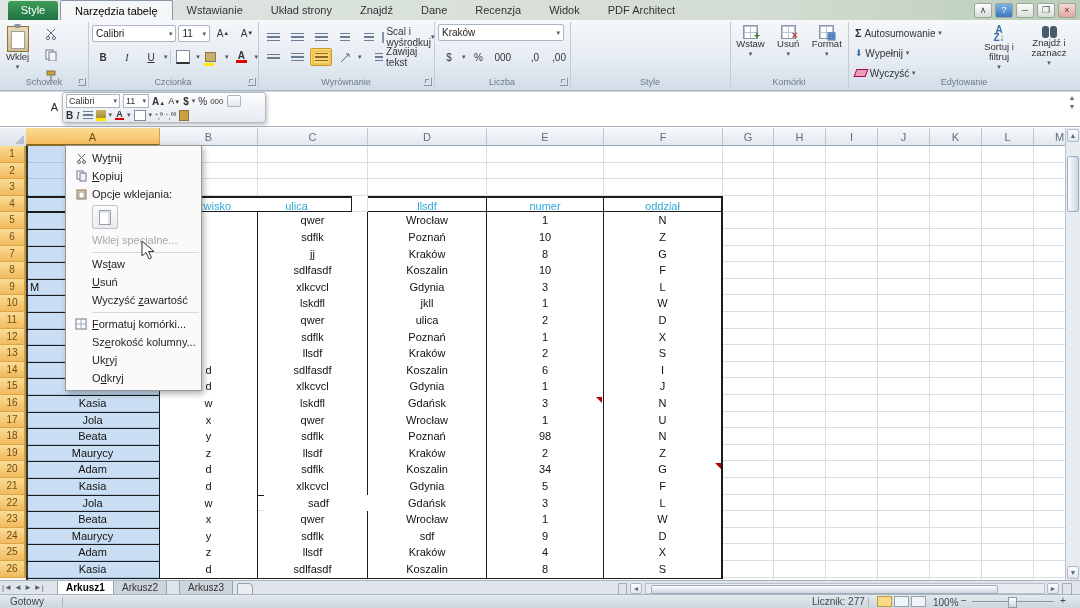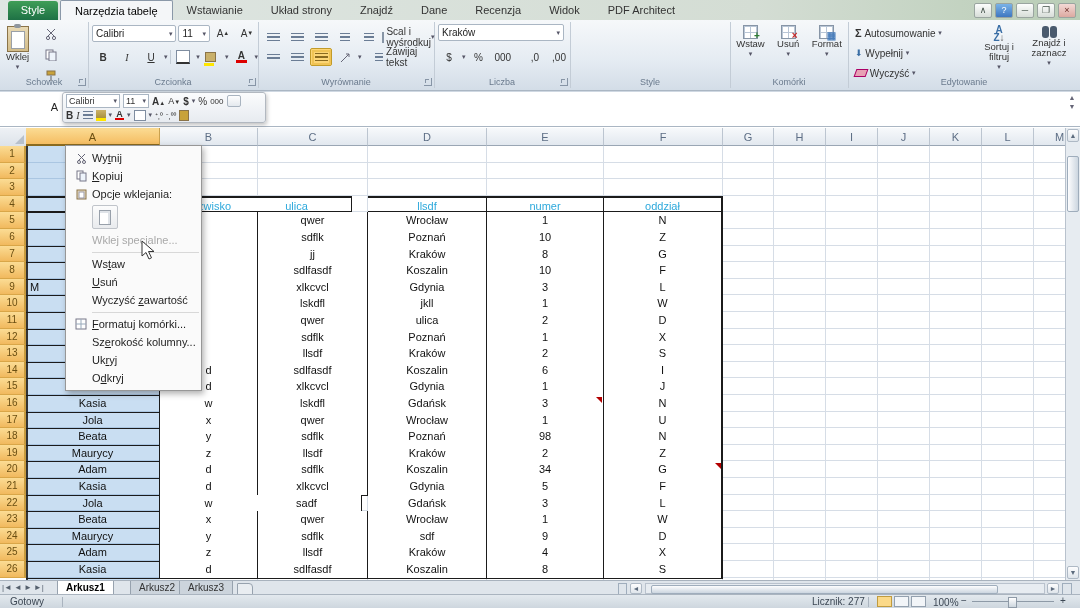--- a/index.html
+++ b/index.html
@@ -541,21 +541,21 @@
         <div class="tcell" style="left: 487px; top: 315.4px; width: 117px; height: 17.6px; line-height: 16.6px;">34</div>
         <div class="tcell" style="left: 604px; top: 315.4px; width: 119px; height: 17.6px; line-height: 16.6px; border-right: 2px solid rgb(27, 27, 27);">G</div>
         <div class="tcell acol" style="left: 26px; top: 332px; width: 134px; height: 17.6px; line-height: 16.6px;">Kasia</div>
         <div class="tcell" style="left: 160px; top: 332px; width: 98px; height: 17.6px; line-height: 16.6px;">d</div>
         <div class="tcell" style="left: 258px; top: 332px; width: 110px; height: 17.6px; line-height: 16.6px;">xlkcvcl</div>
         <div class="tcell" style="left: 368px; top: 332px; width: 119px; height: 17.6px; line-height: 16.6px;">Gdynia</div>
         <div class="tcell" style="left: 487px; top: 332px; width: 117px; height: 17.6px; line-height: 16.6px;">5</div>
         <div class="tcell" style="left: 604px; top: 332px; width: 119px; height: 17.6px; line-height: 16.6px; border-right: 2px solid rgb(27, 27, 27);">F</div>
         <div class="tcell acol" style="left: 26px; top: 348.6px; width: 134px; height: 17.6px; line-height: 16.6px;">Jola</div>
         <div class="tcell" style="left: 160px; top: 348.6px; width: 98px; height: 17.6px; line-height: 16.6px;">w</div>
-        <div class="tcell" style="left: 252px; top: 348.6px; width: 110px; height: 17.6px; line-height: 16.6px;">sadf</div>
+        <div class="tcell" style="left: 264px; top: 348.6px; width: 110px; height: 17.6px; line-height: 16.6px;">sadf</div>
         <div class="tcell" style="left: 368px; top: 348.6px; width: 119px; height: 17.6px; line-height: 16.6px;">Gdańsk</div>
         <div class="tcell" style="left: 487px; top: 348.6px; width: 117px; height: 17.6px; line-height: 16.6px;">3</div>
         <div class="tcell" style="left: 604px; top: 348.6px; width: 119px; height: 17.6px; line-height: 16.6px; border-right: 2px solid rgb(27, 27, 27);">L</div>
         <div class="tcell acol" style="left: 26px; top: 365.2px; width: 134px; height: 17.6px; line-height: 16.6px;">Beata</div>
         <div class="tcell" style="left: 160px; top: 365.2px; width: 98px; height: 17.6px; line-height: 16.6px;">x</div>
         <div class="tcell" style="left: 258px; top: 365.2px; width: 110px; height: 17.6px; line-height: 16.6px;">qwer</div>
         <div class="tcell" style="left: 368px; top: 365.2px; width: 119px; height: 17.6px; line-height: 16.6px;">Wrocław</div>
         <div class="tcell" style="left: 487px; top: 365.2px; width: 117px; height: 17.6px; line-height: 16.6px;">1</div>
         <div class="tcell" style="left: 604px; top: 365.2px; width: 119px; height: 17.6px; line-height: 16.6px; border-right: 2px solid rgb(27, 27, 27);">W</div>
         <div class="tcell acol" style="left: 26px; top: 381.8px; width: 134px; height: 17.6px; line-height: 16.6px;">Maurycy</div>
@@ -667,21 +667,21 @@
 
   <div class="tabbar">
     <div class="nav">
       <span>|◄</span>
         <span>◄</span>
       <span>►</span>
         <span>►|</span>
     </div>
     <div id="stabs">
         <div class="stab active" style="left: 57px;">Arkusz1</div>
-        <div class="stab" style="left: 130px;">Arkusz2</div>
+        <div class="stab" style="left: 113px;">Arkusz2</div>
         <div class="stab" style="left: 179px;">Arkusz3</div>
       </div>
     <span style="position:absolute;left:237px;top:2px;width:14px;height:10px;background:#e9edf1;border:1px solid #97a2ae;border-radius:1px 4px 1px 1px;"></span>
     <span style="position:absolute;left:618px;top:2px;width:7px;height:11px;background:#dfe5eb;border:1px solid #9fadbc;"></span>
     <span class="sbbtn" style="left:630px;top:2px;height:11px;line-height:9px;position:absolute;">◄</span>
     <div class="hsb" style="left:645px;width:400px;">
       <div class="hthumb" style="left:5px;width:345px;"></div>
     </div>
     <span class="sbbtn" style="left:1047px;top:2px;height:11px;line-height:9px;position:absolute;">►</span>
     <span style="position:absolute;left:1062px;top:2px;width:8px;height:11px;background:#dfe5eb;border:1px solid #9fadbc;"></span>

